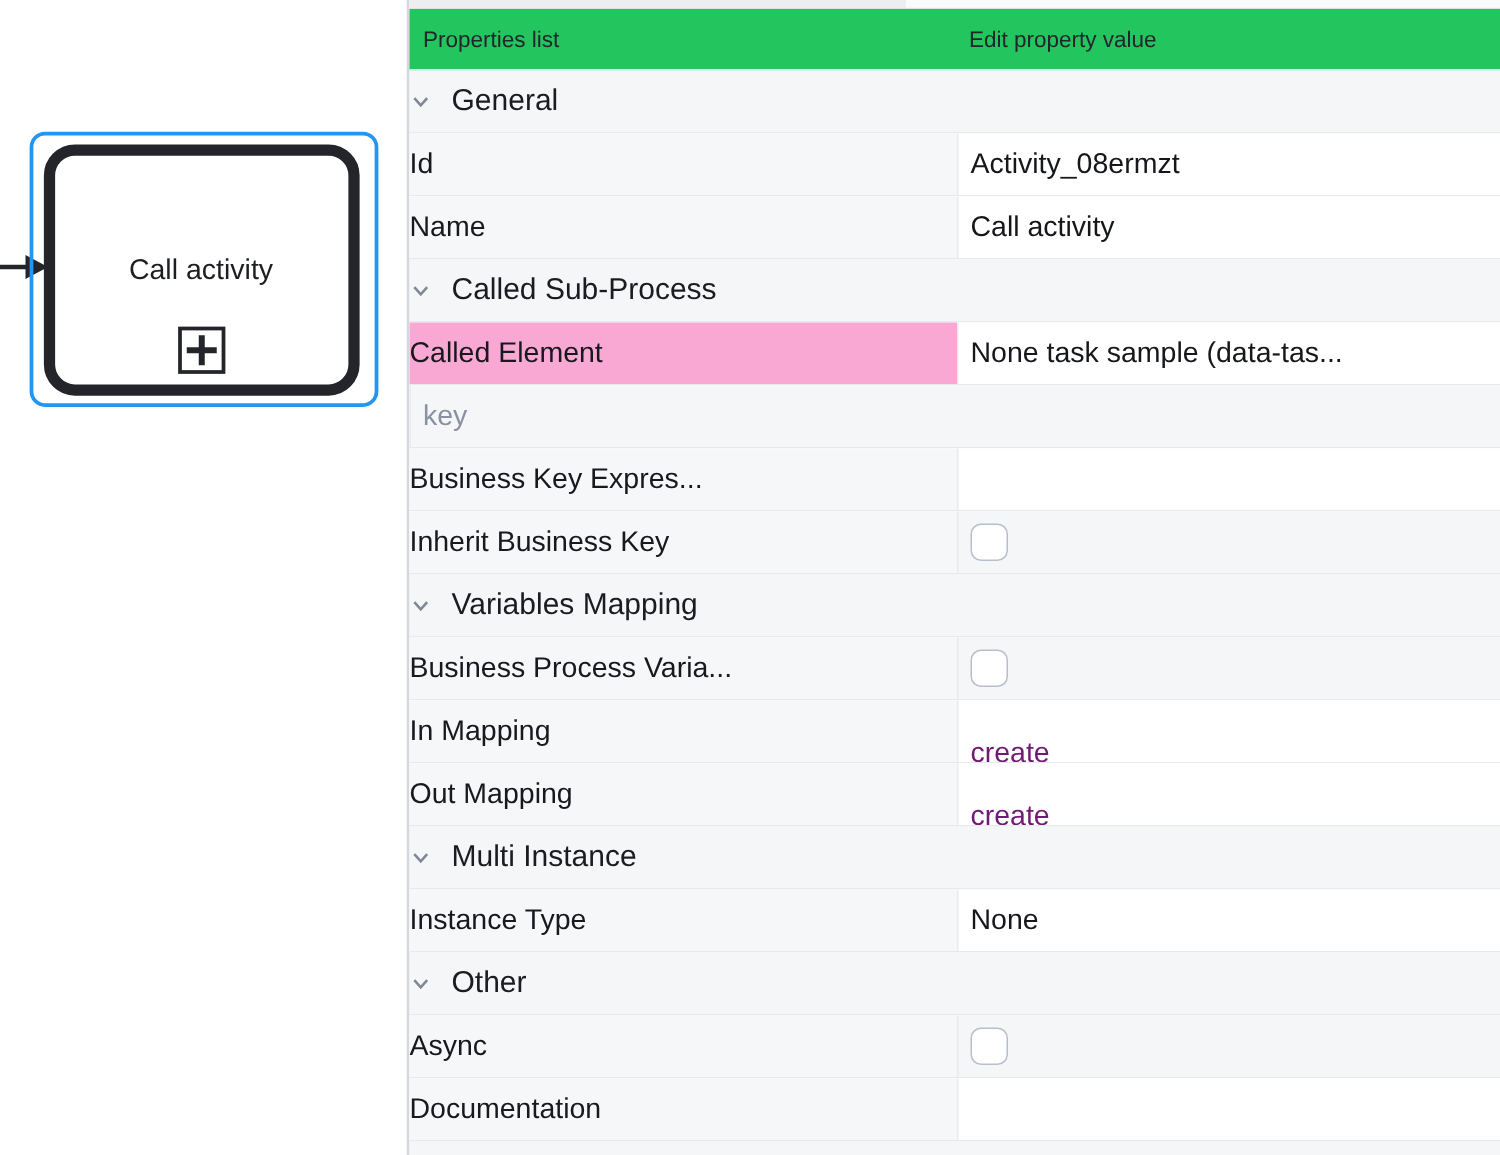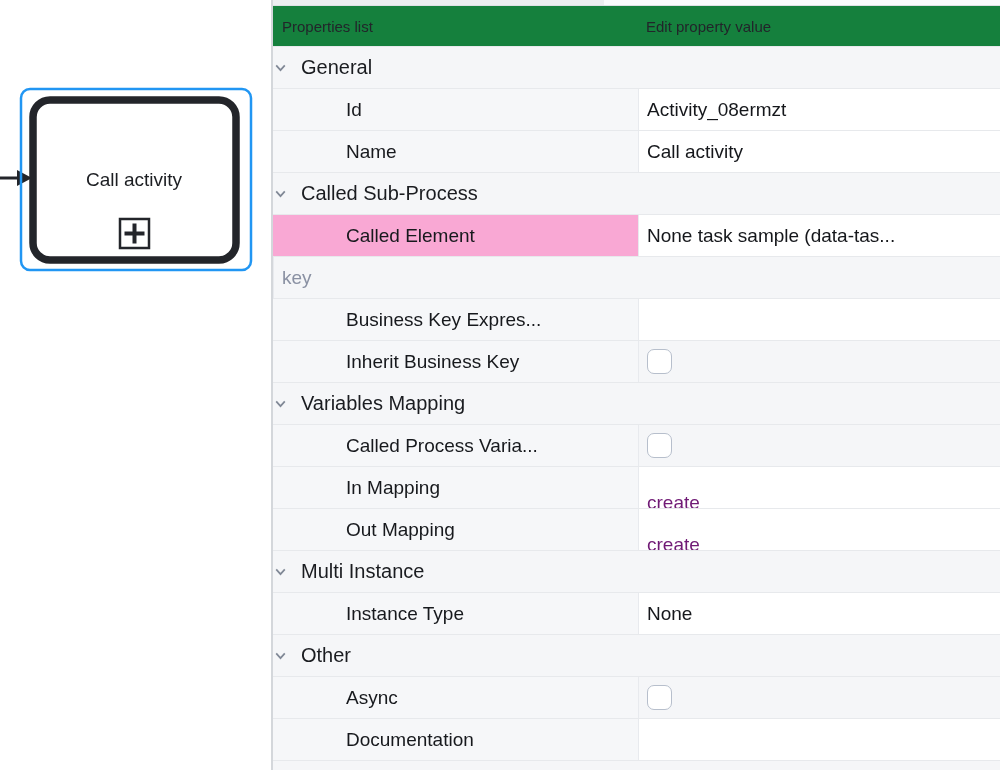--- a/index.html
+++ b/index.html
@@ -34,21 +34,21 @@
     height: 6px;
     background: #ffffff;
     border-bottom: 1px solid #dfe1e5;
     display: flex;
   }
   .top-sliver .seg-left { width: 331px; background: #eceef0; }
   .top-sliver .seg-right { flex: 1; background: #fafbfc; }
 
   .header-row {
     height: 41px;
-    background: #15803d;
+    background: #22c55e;
     border-bottom: 1px solid #e7e9ec;
     display: flex;
     align-items: center;
     font-size: 15px;
     color: #22252a;
   }
   .header-row .h-left { width: 365px; padding-left: 9px; }
   .header-row .h-right { flex: 1; padding-left: 8px; }
 
   .row {
@@ -66,21 +66,20 @@
     font-size: 20px;
     color: #1a1c20;
   }
   .row.section .chev { display: inline-flex; margin-right: 13px; }
 
   .label-cell {
     width: 365px;
     background: #f6f7f9;
     display: flex;
     align-items: center;
-    padding-left: 73px;
     font-size: 19px;
     color: #17191d;
     white-space: nowrap;
     overflow: hidden;
   }
   .label-cell.hl { background: #f9a8d4; }
 
   .value-cell {
     flex: 1;
     border-left: 1px solid #e8eaee;
@@ -200,21 +199,21 @@
   <div class="row section">
     <span class="chev">
       <svg width="15" height="15" viewBox="0 0 14 14">
           <polyline points="3,5 7,9.5 11,5" fill="none" stroke="#808896" stroke-width="1.6"></polyline>
         </svg>
     </span>
     <span>Variables Mapping</span>
   </div>
 
   <div class="row">
-    <div class="label-cell">Called Process Varia...</div>
+    <div class="label-cell">Business Process Varia...</div>
     <div class="value-cell grey">
       <div class="checkbox"></div>
     </div>
   </div>
 
   <div class="row">
     <div class="label-cell">In Mapping</div>
     <div class="value-cell">
       <span class="link">create</span>
     </div>

